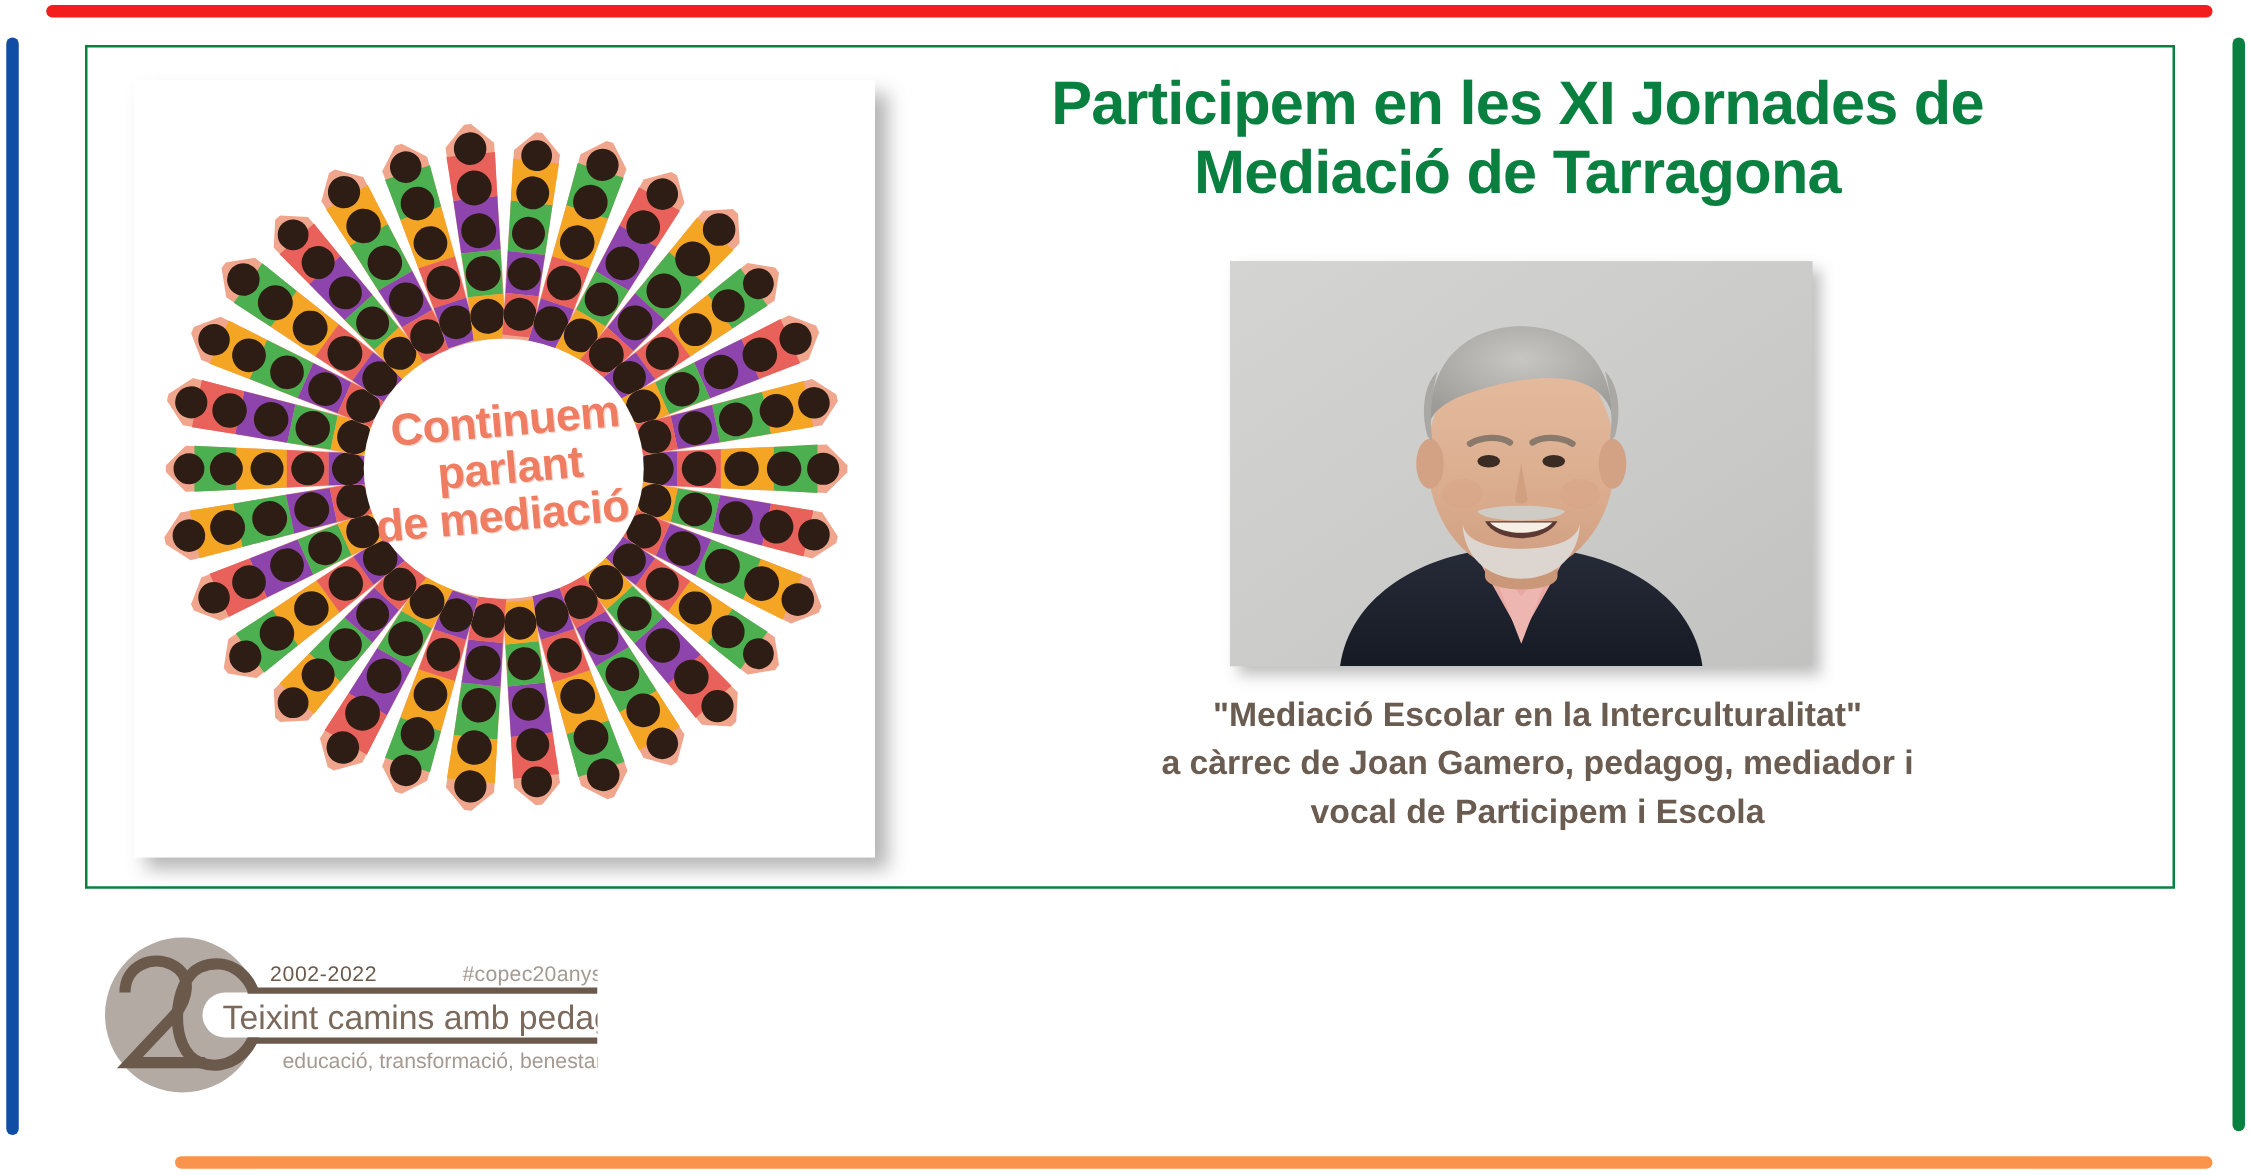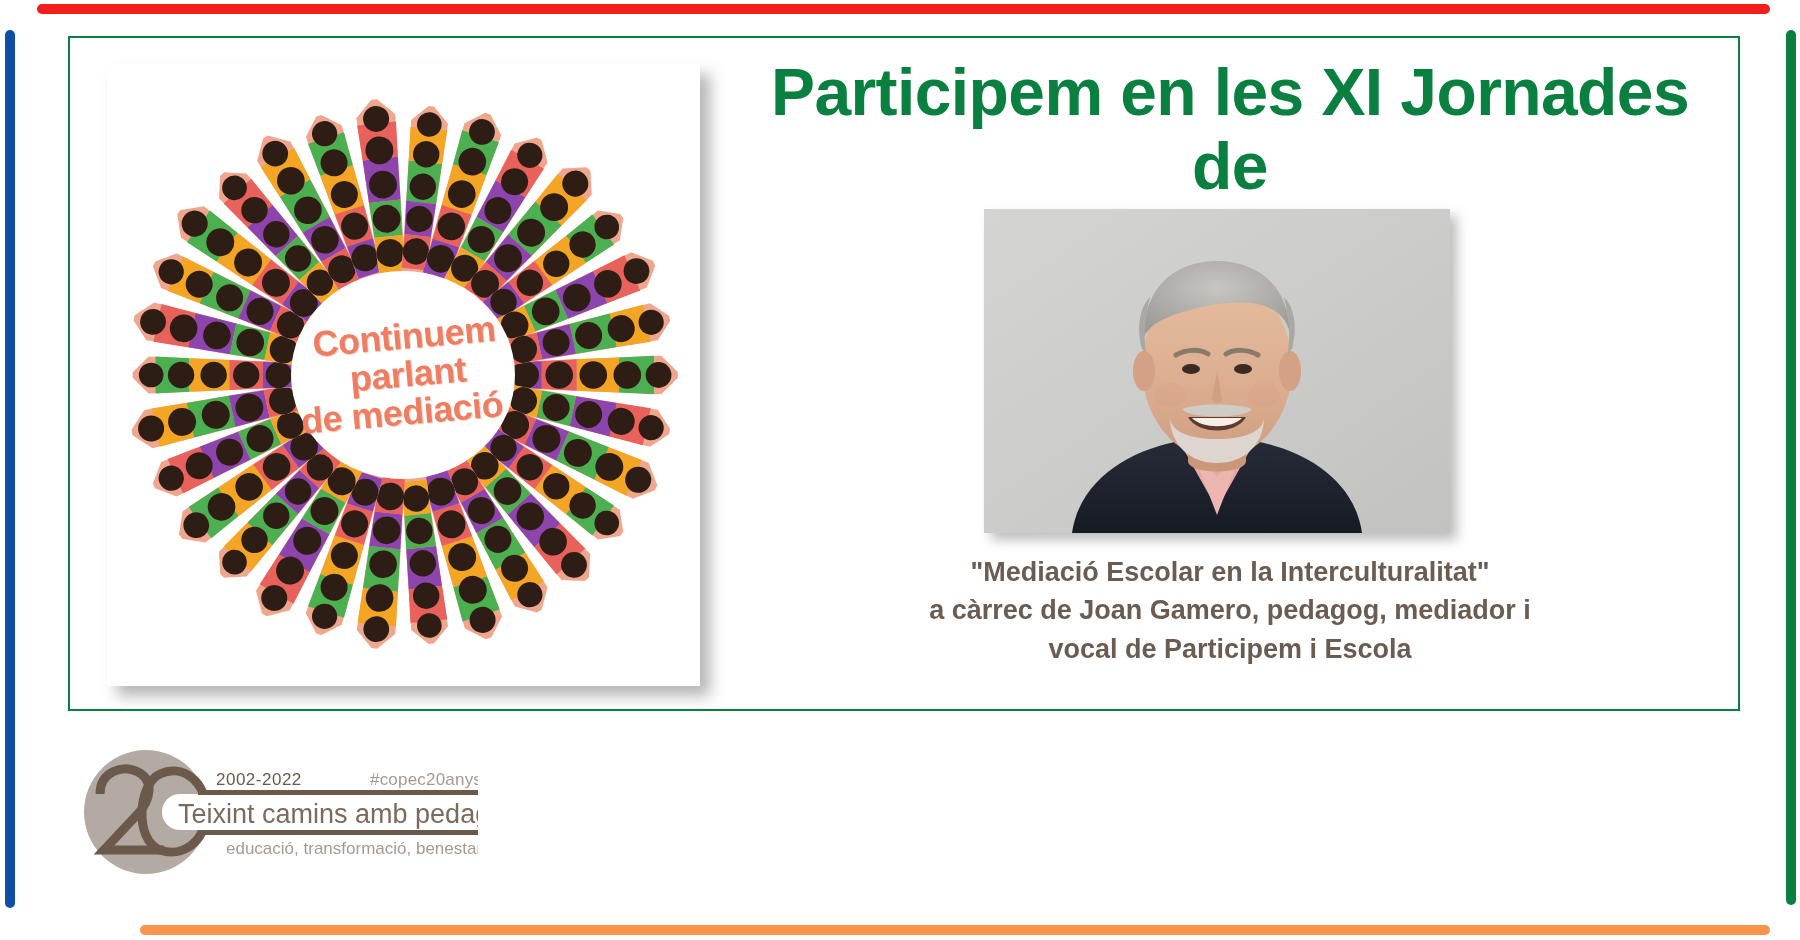--- a/index.html
+++ b/index.html
@@ -61,25 +61,25 @@
     letter-spacing: -0.5px;
     white-space: nowrap;
     text-shadow: 1px 1px 0 rgba(200,90,60,0.25);
   }
   .pc-l1 { transform: rotate(-5deg); }
   .pc-l2 { transform: rotate(-5deg) translateX(4px); }
   .pc-l3 { transform: rotate(-5deg) translateX(-2px); font-size: 34px; }
 
   
   .title {
-    position: absolute; left: 730px; top: 56px; width: 1000px;
+    position: absolute; left: 714px; top: 56px; width: 1000px;
     text-align: center;
     color: var(--green);
     font-weight: 700;
-    font-size: 66px;
+    font-size: 49px;
     line-height: 1.12;
     letter-spacing: -0.6px;
   }
 
   
   .photo-wrap {
     position: absolute; left: 984px; top: 209px; width: 466px; height: 324px;
     background: #c9c9c7;
     box-shadow: 7px 7px 11px rgba(110,110,110,0.45);
     overflow: hidden;
@@ -265,20 +265,21 @@
     </div>
     <div class="poster-center">
       <div class="pc-l1">Continuem</div>
       <div class="pc-l2">parlant</div>
       <div class="pc-l3">de mediació</div>
     </div>
   </div>
 
   <div class="title">
     <div>Participem en les XI Jornades de</div>
+    <div>Mediació de Tarragona</div>
   </div>
 
   <div class="photo-wrap">
     <svg viewBox="0 0 466 324" preserveAspectRatio="xMidYMid slice">
       <defs>
         <linearGradient id="bgGrad" x1="0" y1="0" x2="1" y2="1">
           <stop offset="0%" stop-color="#d4d4d2"></stop>
           <stop offset="55%" stop-color="#cbcbc9"></stop>
           <stop offset="100%" stop-color="#c2c2c0"></stop>
         </linearGradient>

